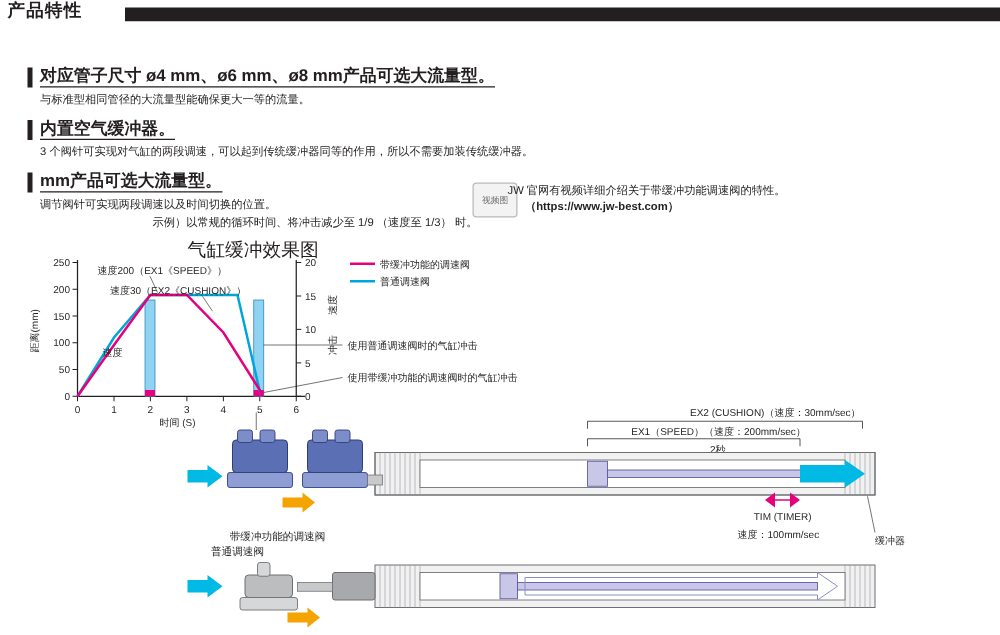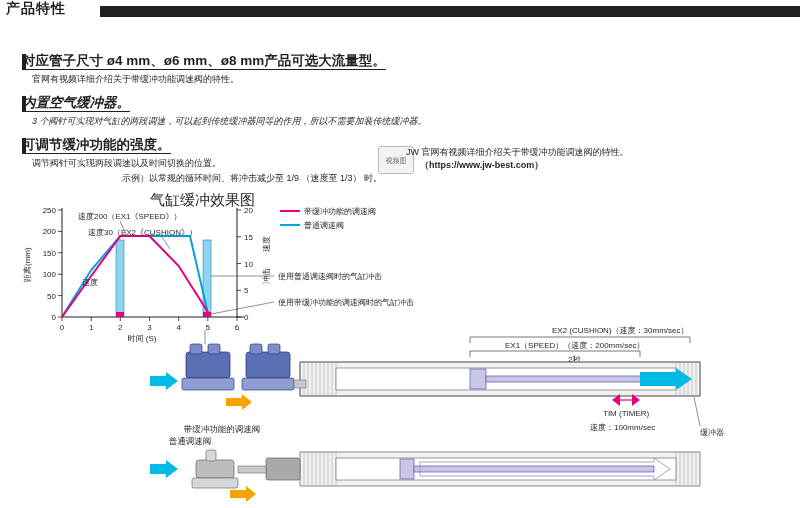--- a/index.html
+++ b/index.html
@@ -13,21 +13,21 @@
   .page{position:relative;width:800px;height:376px;}
 
   
   .hdr{position:absolute;left:0;top:0;width:800px;height:22px;}
   .hdr .bar{position:absolute;left:100px;top:6px;width:700px;height:11px;background:#231f20;}
   .hdr .ttl{position:absolute;left:6px;top:0px;font-size:14px;font-weight:bold;letter-spacing:1px;}
 
   
   .blk{position:absolute;}
   .blk .tick{position:absolute;left:0;top:2px;width:4px;height:16px;background:#231f20;}
-  .blk h3{margin:0;font-size:13.5px;font-weight:bold;line-height:17px;white-space:nowrap;}
+  .blk h3{margin:0;font-size:13.5px;font-weight:bold;padding-left:10px;line-height:17px;white-space:nowrap;}
   .blk h3 .ul{border-bottom:1px solid #231f20;padding-bottom:1px;}
   .blk p{margin:0;font-size:9px;line-height:13px;padding-left:10px;color:#231f20;}
 
   
   .jwnote{position:absolute;left:378px;top:146px;width:350px;font-size:9px;line-height:13px;}
   .jwnote .line1{position:absolute;left:28px;top:0px;white-space:nowrap;}
   .jwnote .line2{position:absolute;left:42px;top:13px;white-space:nowrap;font-weight:bold;}
   .jwstamp{position:absolute;left:0px;top:0px;width:34px;height:26px;border:1px solid #b9b9bb;border-radius:3px;
            background:#f3f3f4;display:flex;align-items:center;justify-content:center;
            font-size:7px;color:#6d6e71;letter-spacing:0px;}
@@ -51,32 +51,32 @@
 <div class="page">
 
   <div class="hdr">
     <div class="bar"></div>
     <div class="ttl">产品特性</div>
   </div>
 
   <div class="blk" style="left:22px;top:52px;width:620px;">
     <div class="tick"></div>
     <h3><span class="ul">对应管子尺寸 ø4 mm、ø6 mm、ø8 mm产品可选大流量型。</span></h3>
-    <p style="margin-top:4px;">官网有视频详细介绍关于带缓冲功能调速阀的特性。</p>
-  </div>
-
-  <div class="blk" style="left:22px;top:94px;width:620px;font-style:italic;">
+    <p style="margin-top:4px;">与标准型相同管径的大流量型能确保更大一等的流量。</p>
+  </div>
+
+  <div class="blk" style="left:22px;top:94px;width:620px;">
     <div class="tick"></div>
     <h3><span class="ul">内置空气缓冲器。</span></h3>
     <p style="margin-top:4px;">3 个阀针可实现对气缸的两段调速，可以起到传统缓冲器同等的作用，所以不需要加装传统缓冲器。</p>
   </div>
 
   <div class="blk" style="left:22px;top:136px;width:360px;">
     <div class="tick"></div>
-    <h3><span class="ul">可调节缓冲功能的强度。</span></h3>
+    <h3><span class="ul">mm产品可选大流量型。</span></h3>
     <p style="margin-top:4px;">调节阀针可实现两段调速以及时间切换的位置。</p>
     <p style="margin-top:2px;text-align:right;">示例）以常规的循环时间、将冲击减少至 1/9 （速度至 1/3） 时。</p>
   </div>
 
   <div class="jwnote">
     <div class="jwstamp">视频图</div>
     <div class="line1">JW 官网有视频详细介绍关于带缓冲功能调速阀的特性。</div>
     <div class="line2">（https://www.jw-best.com）</div>
   </div>
 

